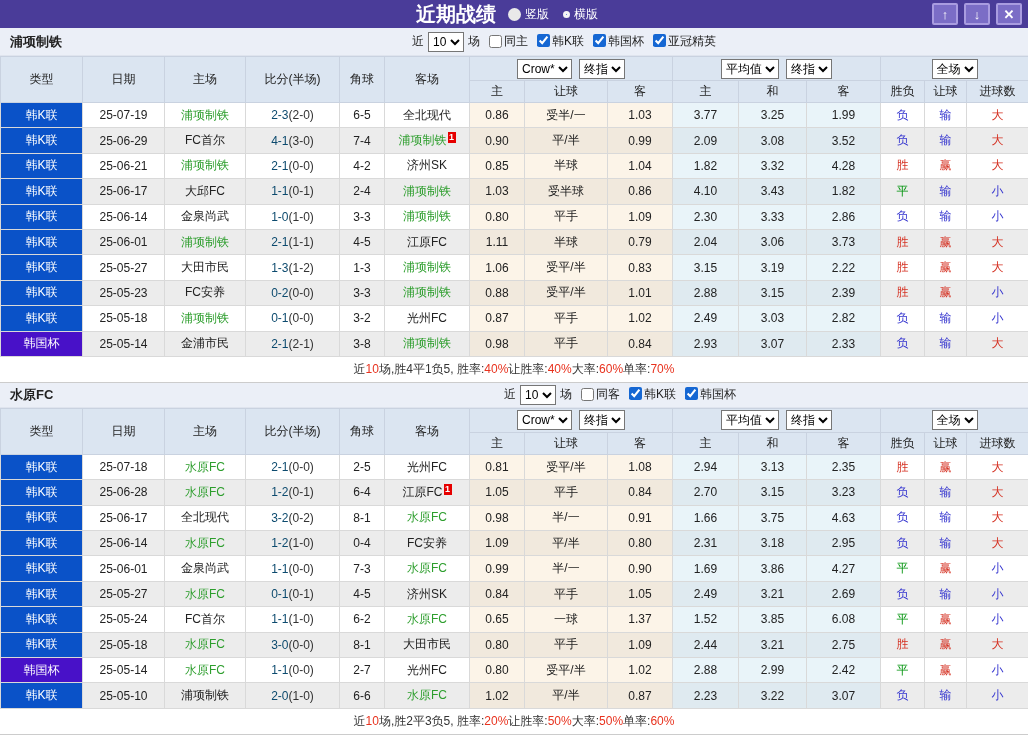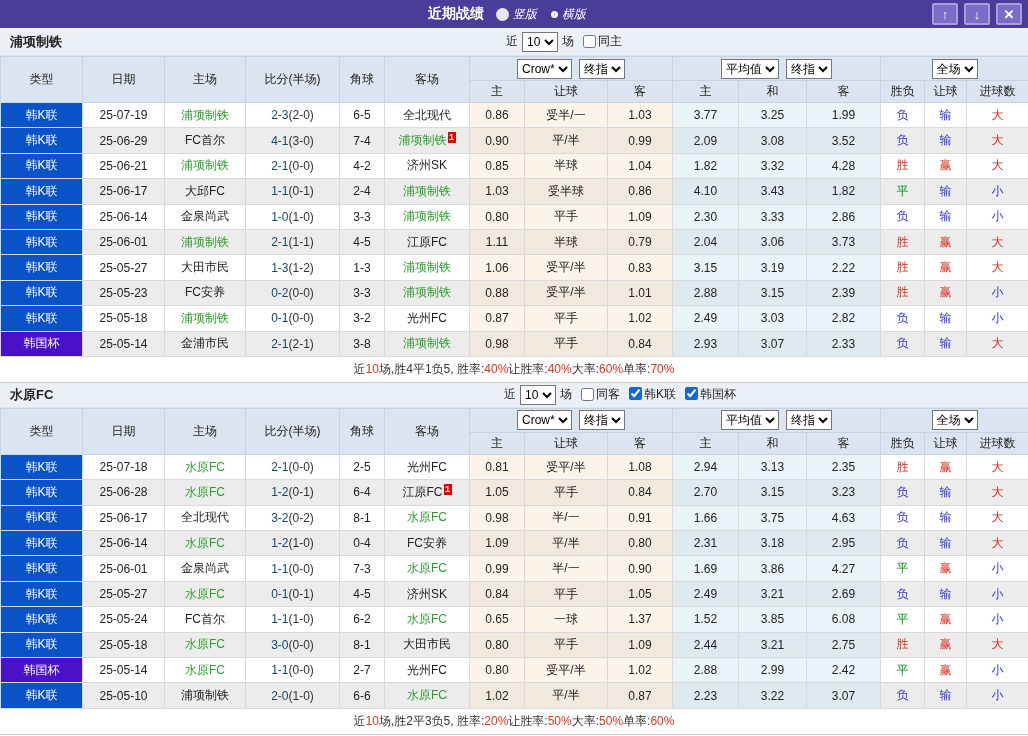--- a/index.html
+++ b/index.html
@@ -5,22 +5,22 @@
   * { box-sizing: border-box; }
   body {
     margin: 0; width: 1028px; height: 736px; overflow: hidden;
     background: #fff; font-family: "Liberation Sans", sans-serif; font-size: 12px; color: #222;
   }
   
   .titlebar {
     height: 28px; background: #4a3c99; color: #fff;
     display: flex; align-items: center; justify-content: center; position: relative;
   }
-  .title { font-weight: bold; font-size: 14px; margin-right: 12px; }
-  .radio { display: inline-flex; align-items: center; gap: 4px; margin-right: 14px; font-size: 12px; cursor: pointer; font-style: italic; }
+  .title { font-weight: bold; font-size: 20px; margin-right: 12px; }
+  .radio { display: inline-flex; align-items: center; gap: 4px; margin-right: 14px; font-size: 12px; cursor: pointer; }
   .radio-dot.filled { width: 13px; height: 13px; border-radius: 50%; background: #e9e9e9; }
   .radio-dot.ring { width: 7px; height: 7px; border-radius: 50%; border: 3px solid #f5f5f5; background: #3f6ad8; }
   .win-buttons { position: absolute; right: 6px; top: 3px; display: flex; gap: 6px; }
   .wbtn {
     width: 26px; height: 22px; background: #7b6dc6; border: 2px solid #a99ce0; border-radius: 2px;
     color: #fff; font-weight: bold; font-size: 13px; line-height: 1;
     display: flex; align-items: center; justify-content: center; cursor: pointer;
   }
   
   .filterbar {
@@ -91,20 +91,21 @@
 
 <div>
   <div class="filterbar s1">
     <span class="team-label">浦项制铁</span>
     <span class="controls">
       <span>近</span>
       <select class="small"><option value="10">10</option></select>
       <span>场</span>
       <input type="checkbox" style="">
       <span class="cb-label">同主</span>
+      <span class="league-checks"><input type="checkbox" checked="" style=""><span class="cb-label">韩K联</span><input type="checkbox" checked="" style=""><span class="cb-label">韩国杯</span><input type="checkbox" checked="" style=""><span class="cb-label">亚冠精英</span></span>
     </span>
   </div>
 
   <table>
     <colgroup>
       <col style="width:82px">
         <col style="width:82px">
         <col style="width:81px">
         <col style="width:94px">
         <col style="width:45px">

